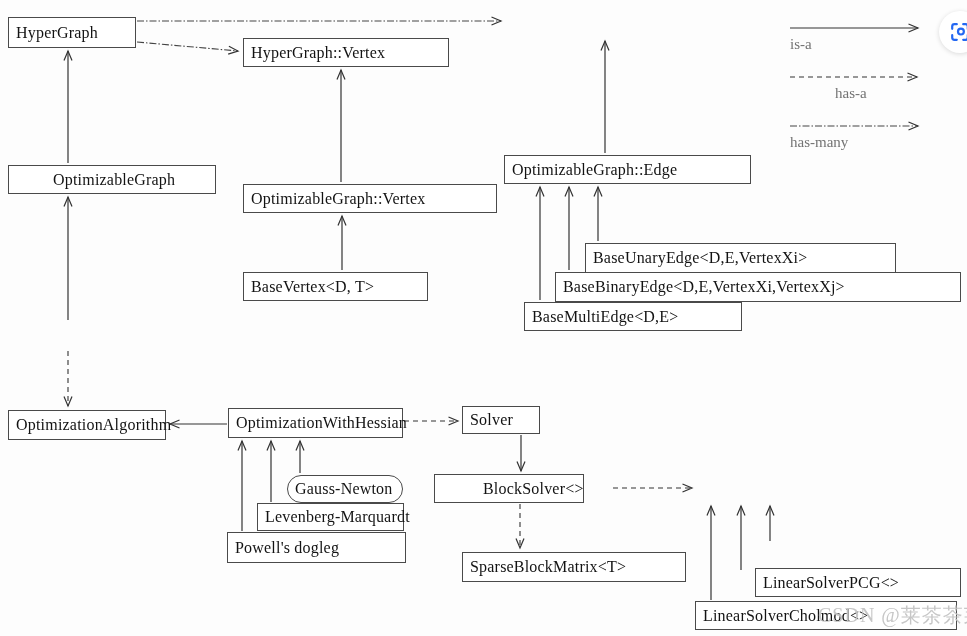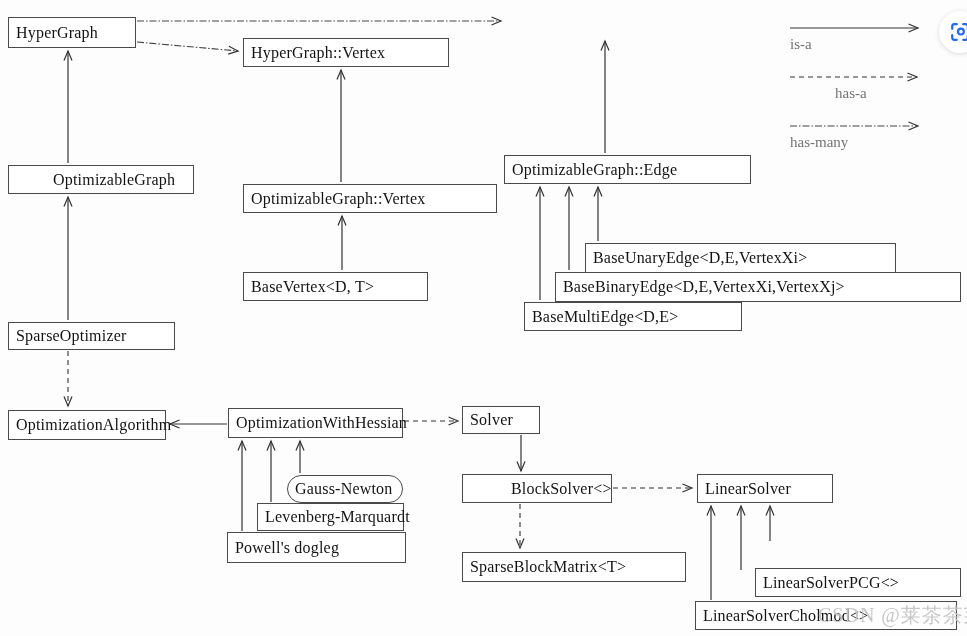--- a/index.html
+++ b/index.html
@@ -102,67 +102,61 @@
     <line class="line-dashed" x1="790" y1="77" x2="917" y2="77" marker-end="url(#ah)"></line>
     <line class="line-dashdot" x1="790" y1="126" x2="918" y2="126" marker-end="url(#ah)"></line>
   </svg>
 
   <div class="node" style="left:8px;   top:17px;  width:128px; height:31px;">
       <span>HyperGraph</span>
     </div>
   <div class="node" style="left:243px; top:38px;  width:206px; height:29px;">
       <span>HyperGraph::Vertex</span>
     </div>
-  <div class="node" style="left:8px;   top:165px; width:186px; height:29px;padding-left:44px;">
+  <div class="node" style="left:8px;   top:165px; width:208px; height:29px;padding-left:44px;">
       <span>OptimizableGraph</span>
     </div>
   <div class="node" style="left:243px; top:184px; width:254px; height:29px;">
       <span>OptimizableGraph::Vertex</span>
     </div>
   <div class="node" style="left:504px; top:155px; width:247px; height:29px;">
       <span>OptimizableGraph::Edge</span>
     </div>
   <div class="node" style="left:243px; top:272px; width:185px; height:29px;">
       <span>BaseVertex&lt;D, T&gt;</span>
     </div>
   <div class="node" style="left:585px; top:243px; width:311px; height:30px;">
       <span>BaseUnaryEdge&lt;D,E,VertexXi&gt;</span>
     </div>
   <div class="node" style="left:555px; top:272px; width:406px; height:30px;">
       <span>BaseBinaryEdge&lt;D,E,VertexXi,VertexXj&gt;</span>
     </div>
   <div class="node" style="left:524px; top:302px; width:218px; height:29px;">
       <span>BaseMultiEdge&lt;D,E&gt;</span>
     </div>
-  <div class="node" style="left:8px;   top:322px; width:167px; height:28px;">
-      <span>SparseOptimizer</span>
-    </div>
   <div class="node" style="left:8px;   top:410px; width:158px; height:30px;">
       <span>OptimizationAlgorithm</span>
     </div>
   <div class="node" style="left:228px; top:408px; width:175px; height:30px;">
       <span>OptimizationWithHessian</span>
     </div>
   <div class="node" style="left:462px; top:406px; width:78px;  height:28px;">
       <span>Solver</span>
     </div>
   <div class="node" style="left:287px; top:475px; width:116px; height:28px;border-radius:14px;">
       <span>Gauss-Newton</span>
     </div>
   <div class="node" style="left:257px; top:503px; width:147px; height:28px;">
       <span>Levenberg-Marquardt</span>
     </div>
   <div class="node" style="left:227px; top:532px; width:179px; height:31px;">
       <span>Powell's dogleg</span>
     </div>
-  <div class="node" style="left:462px; top:474px; width:150px; height:29px;padding-left:48px;">
+  <div class="node" style="left:434px; top:474px; width:150px; height:29px;padding-left:48px;">
       <span>BlockSolver&lt;&gt;</span>
-    </div>
-  <div class="node" style="left:697px; top:474px; width:136px; height:29px;">
-      <span>LinearSolver</span>
     </div>
   <div class="node" style="left:462px; top:552px; width:224px; height:30px;">
       <span>SparseBlockMatrix&lt;T&gt;</span>
     </div>
   <div class="node" style="left:755px; top:568px; width:206px; height:29px;text-align:center;">
       <span>LinearSolverPCG&lt;&gt;</span>
     </div>
   <div class="node" style="left:695px; top:601px; width:262px; height:29px;">
       <span>LinearSolverCholmod&lt;&gt;</span>
     </div>

